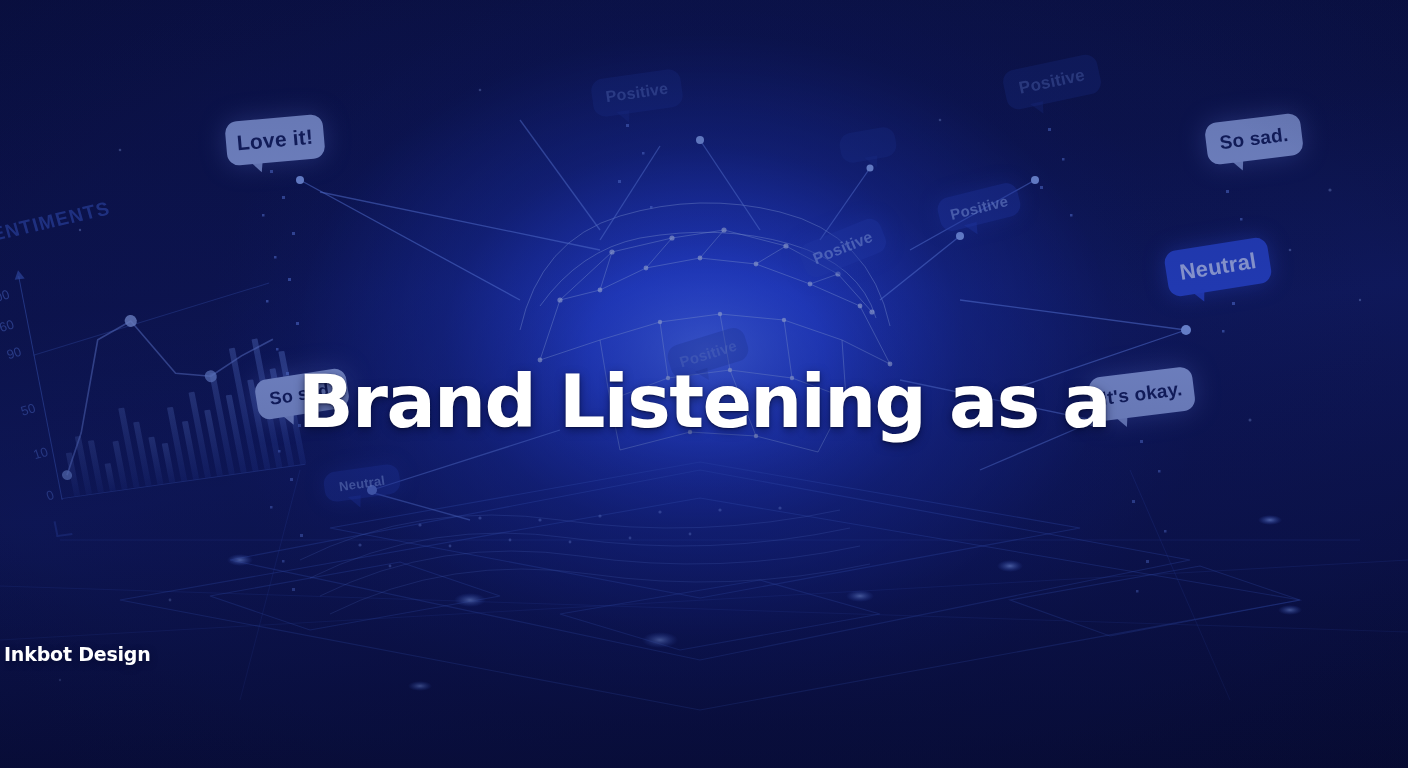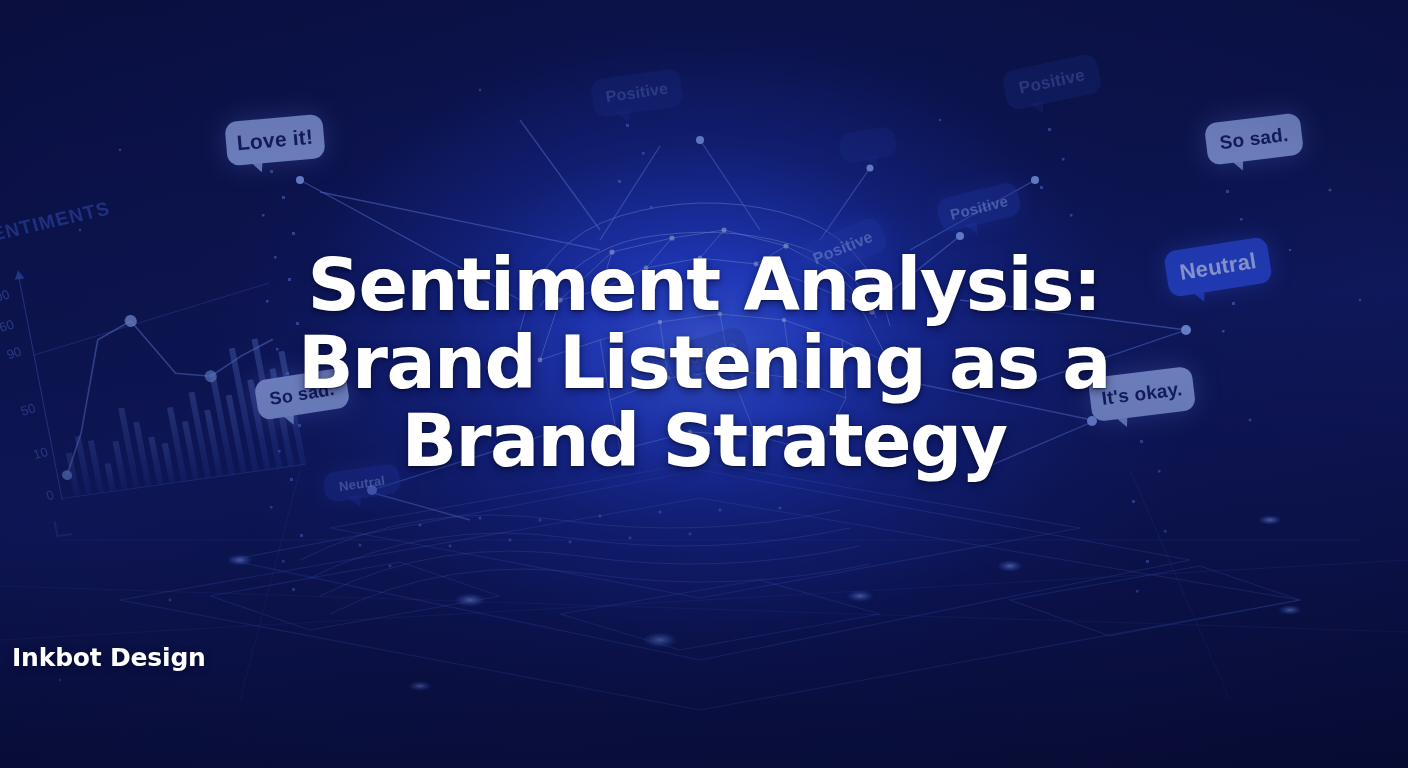--- a/index.html
+++ b/index.html
@@ -117,25 +117,25 @@
     font-size:73px;
     line-height:78px;
     letter-spacing:-1.6px;
     color:#ffffff;
     text-shadow:0 3px 10px rgba(4,8,40,.55), 0 1px 2px rgba(4,8,40,.6);
     max-width:1100px;
     margin-top:-42px;
   }
   .byline {
     position:absolute;
-    left:12px; right:0;
+    left:4px; right:0;
     top:643px;
     font-family:"DejaVu Sans", sans-serif;
     font-weight:800;
-    font-size:25px;
+    font-size:19px;
     letter-spacing:-0.2px;
     color:#ffffff;
     text-shadow:0 2px 7px rgba(4,8,40,.6);
   }
 </style>
 </head>
 <body>
 
 <div class="hero">
 
@@ -433,20 +433,19 @@
     <div class="bubble bub-faint" style="left:668px; top:336px; width:80px; height:34px; font-size:15px; transform:rotate(-17deg);">
       <span>Positive</span>
     </div>
   </div>
 
   <div class="tint"></div>
   <div class="vignette"></div>
 
   <div class="content">
     <h1 class="title">
-      <span>Sentiment Analysis:</span><br>
+      <br>
       <span>Brand Listening as a</span><br>
-      <span>Brand Strategy</span>
     </h1>
   </div>
   <div class="byline">Inkbot Design</div>
 
 </div>
 
 </body></html>

